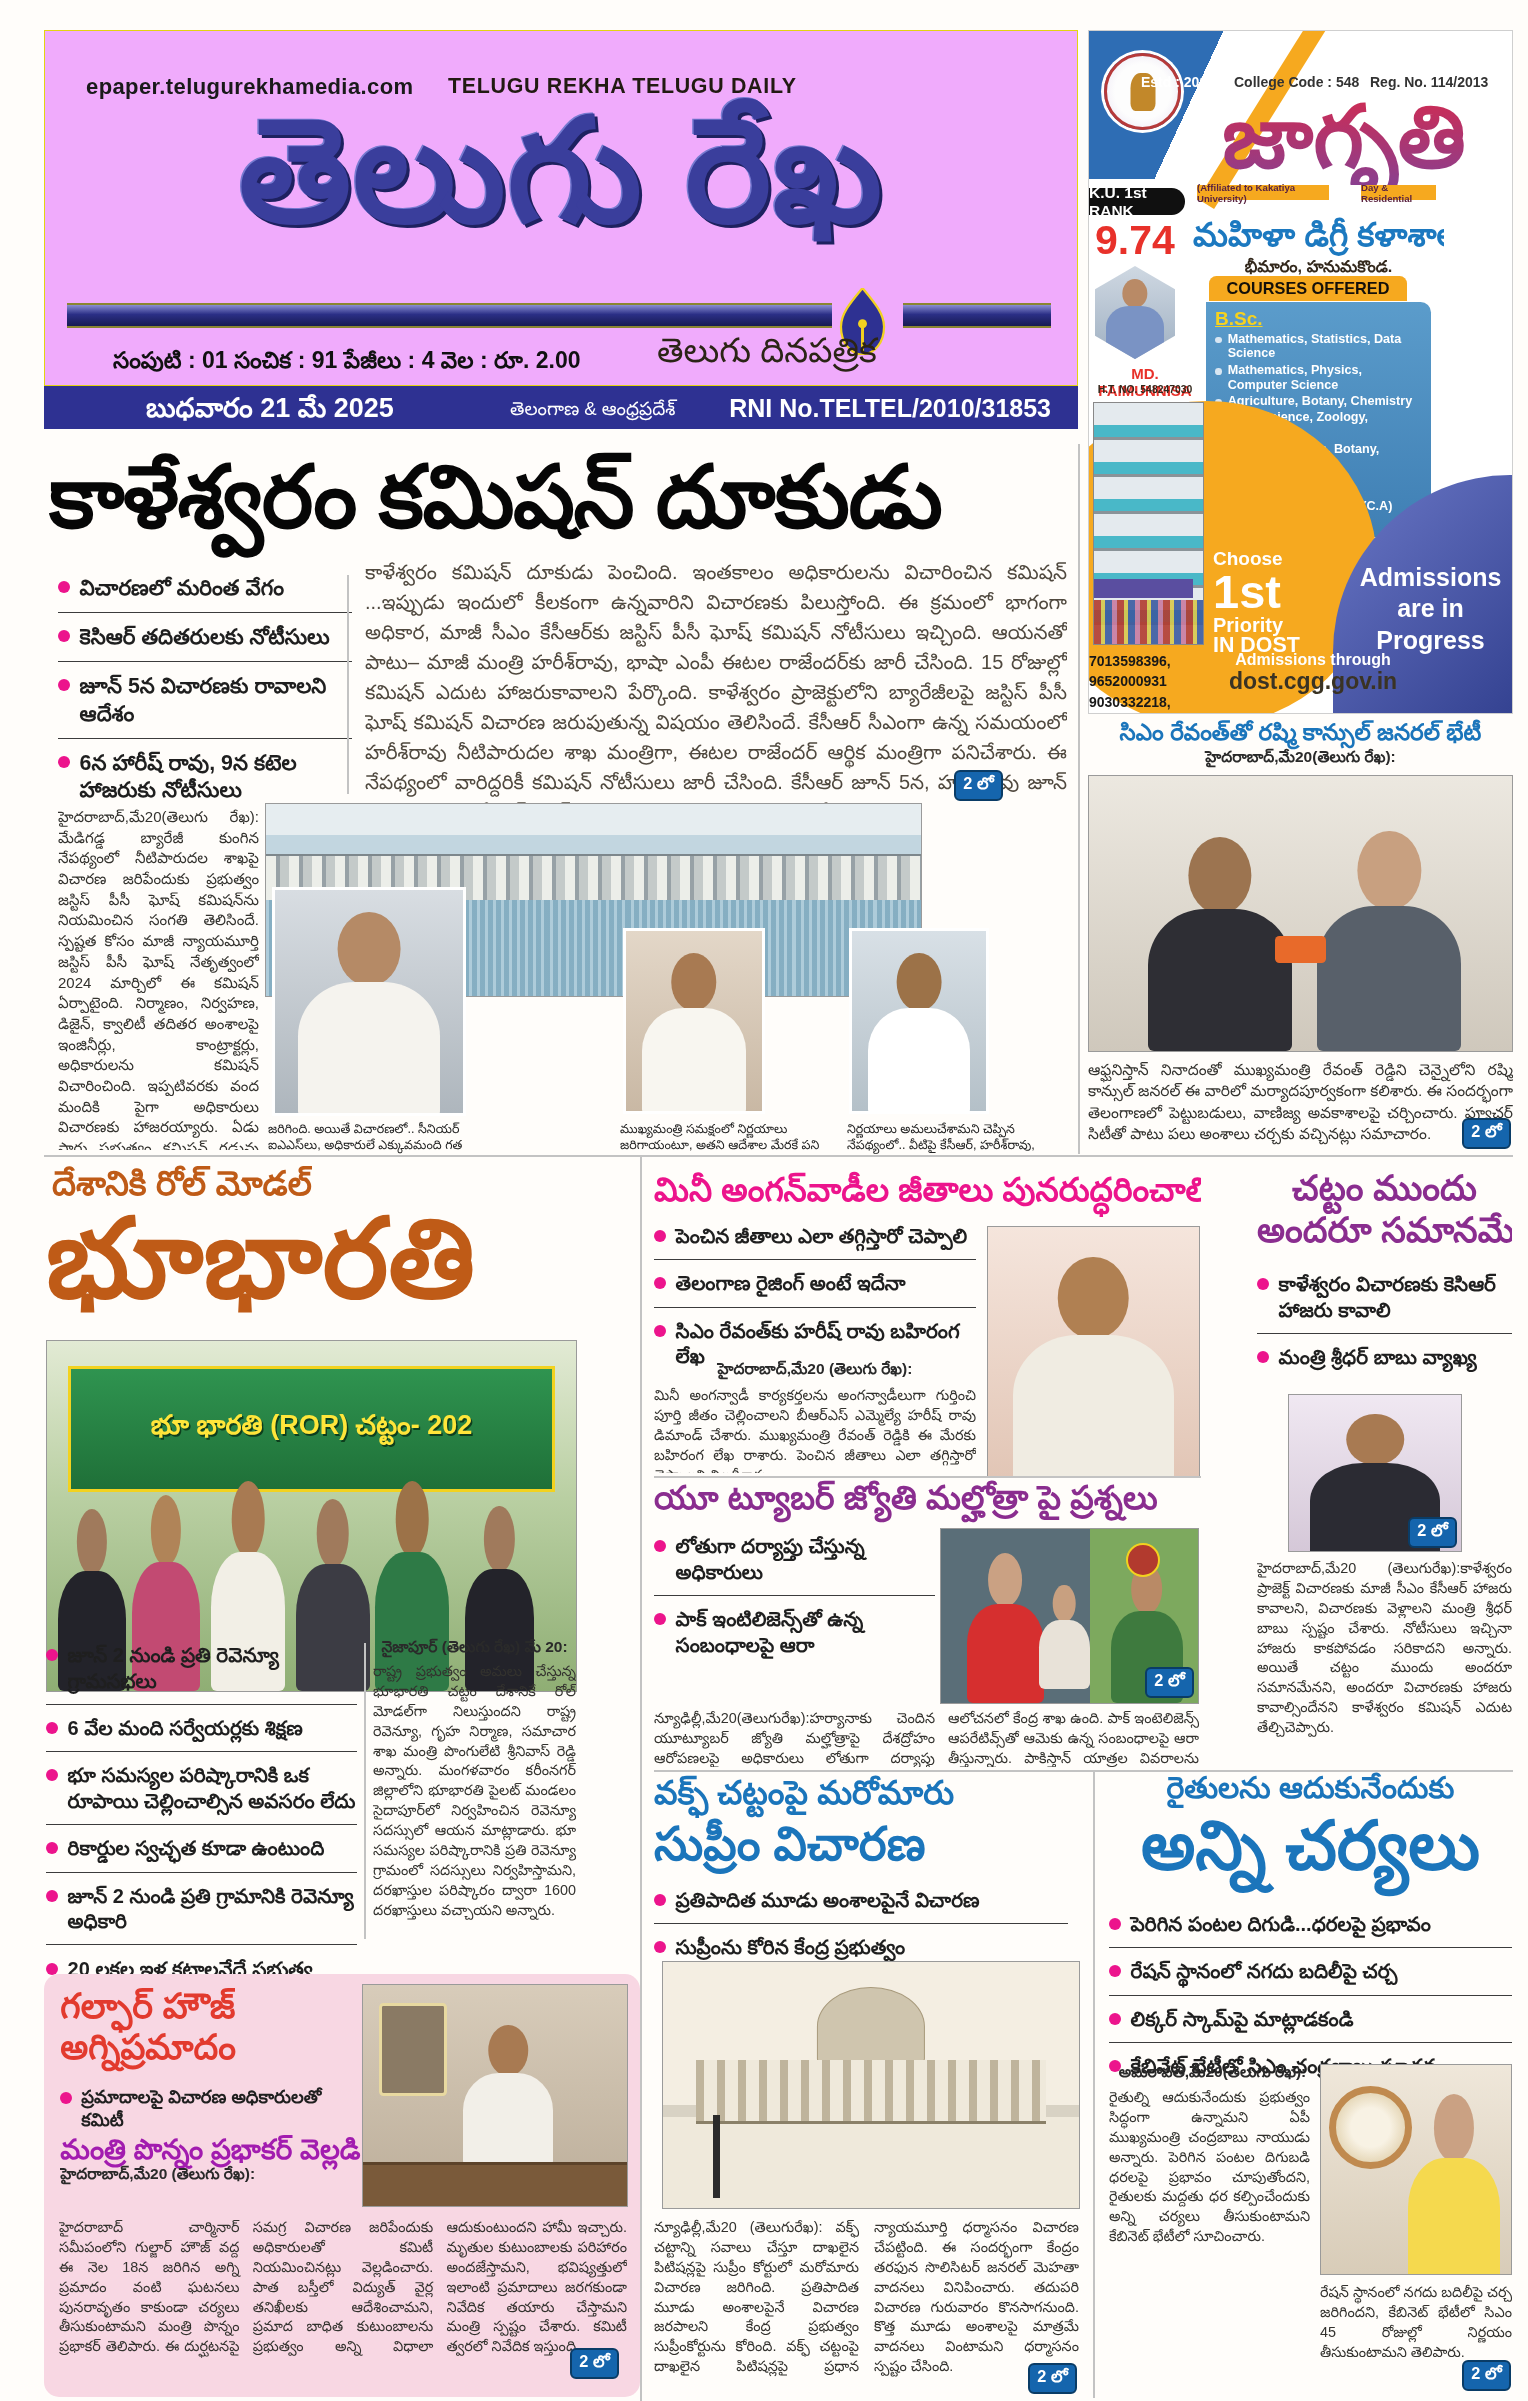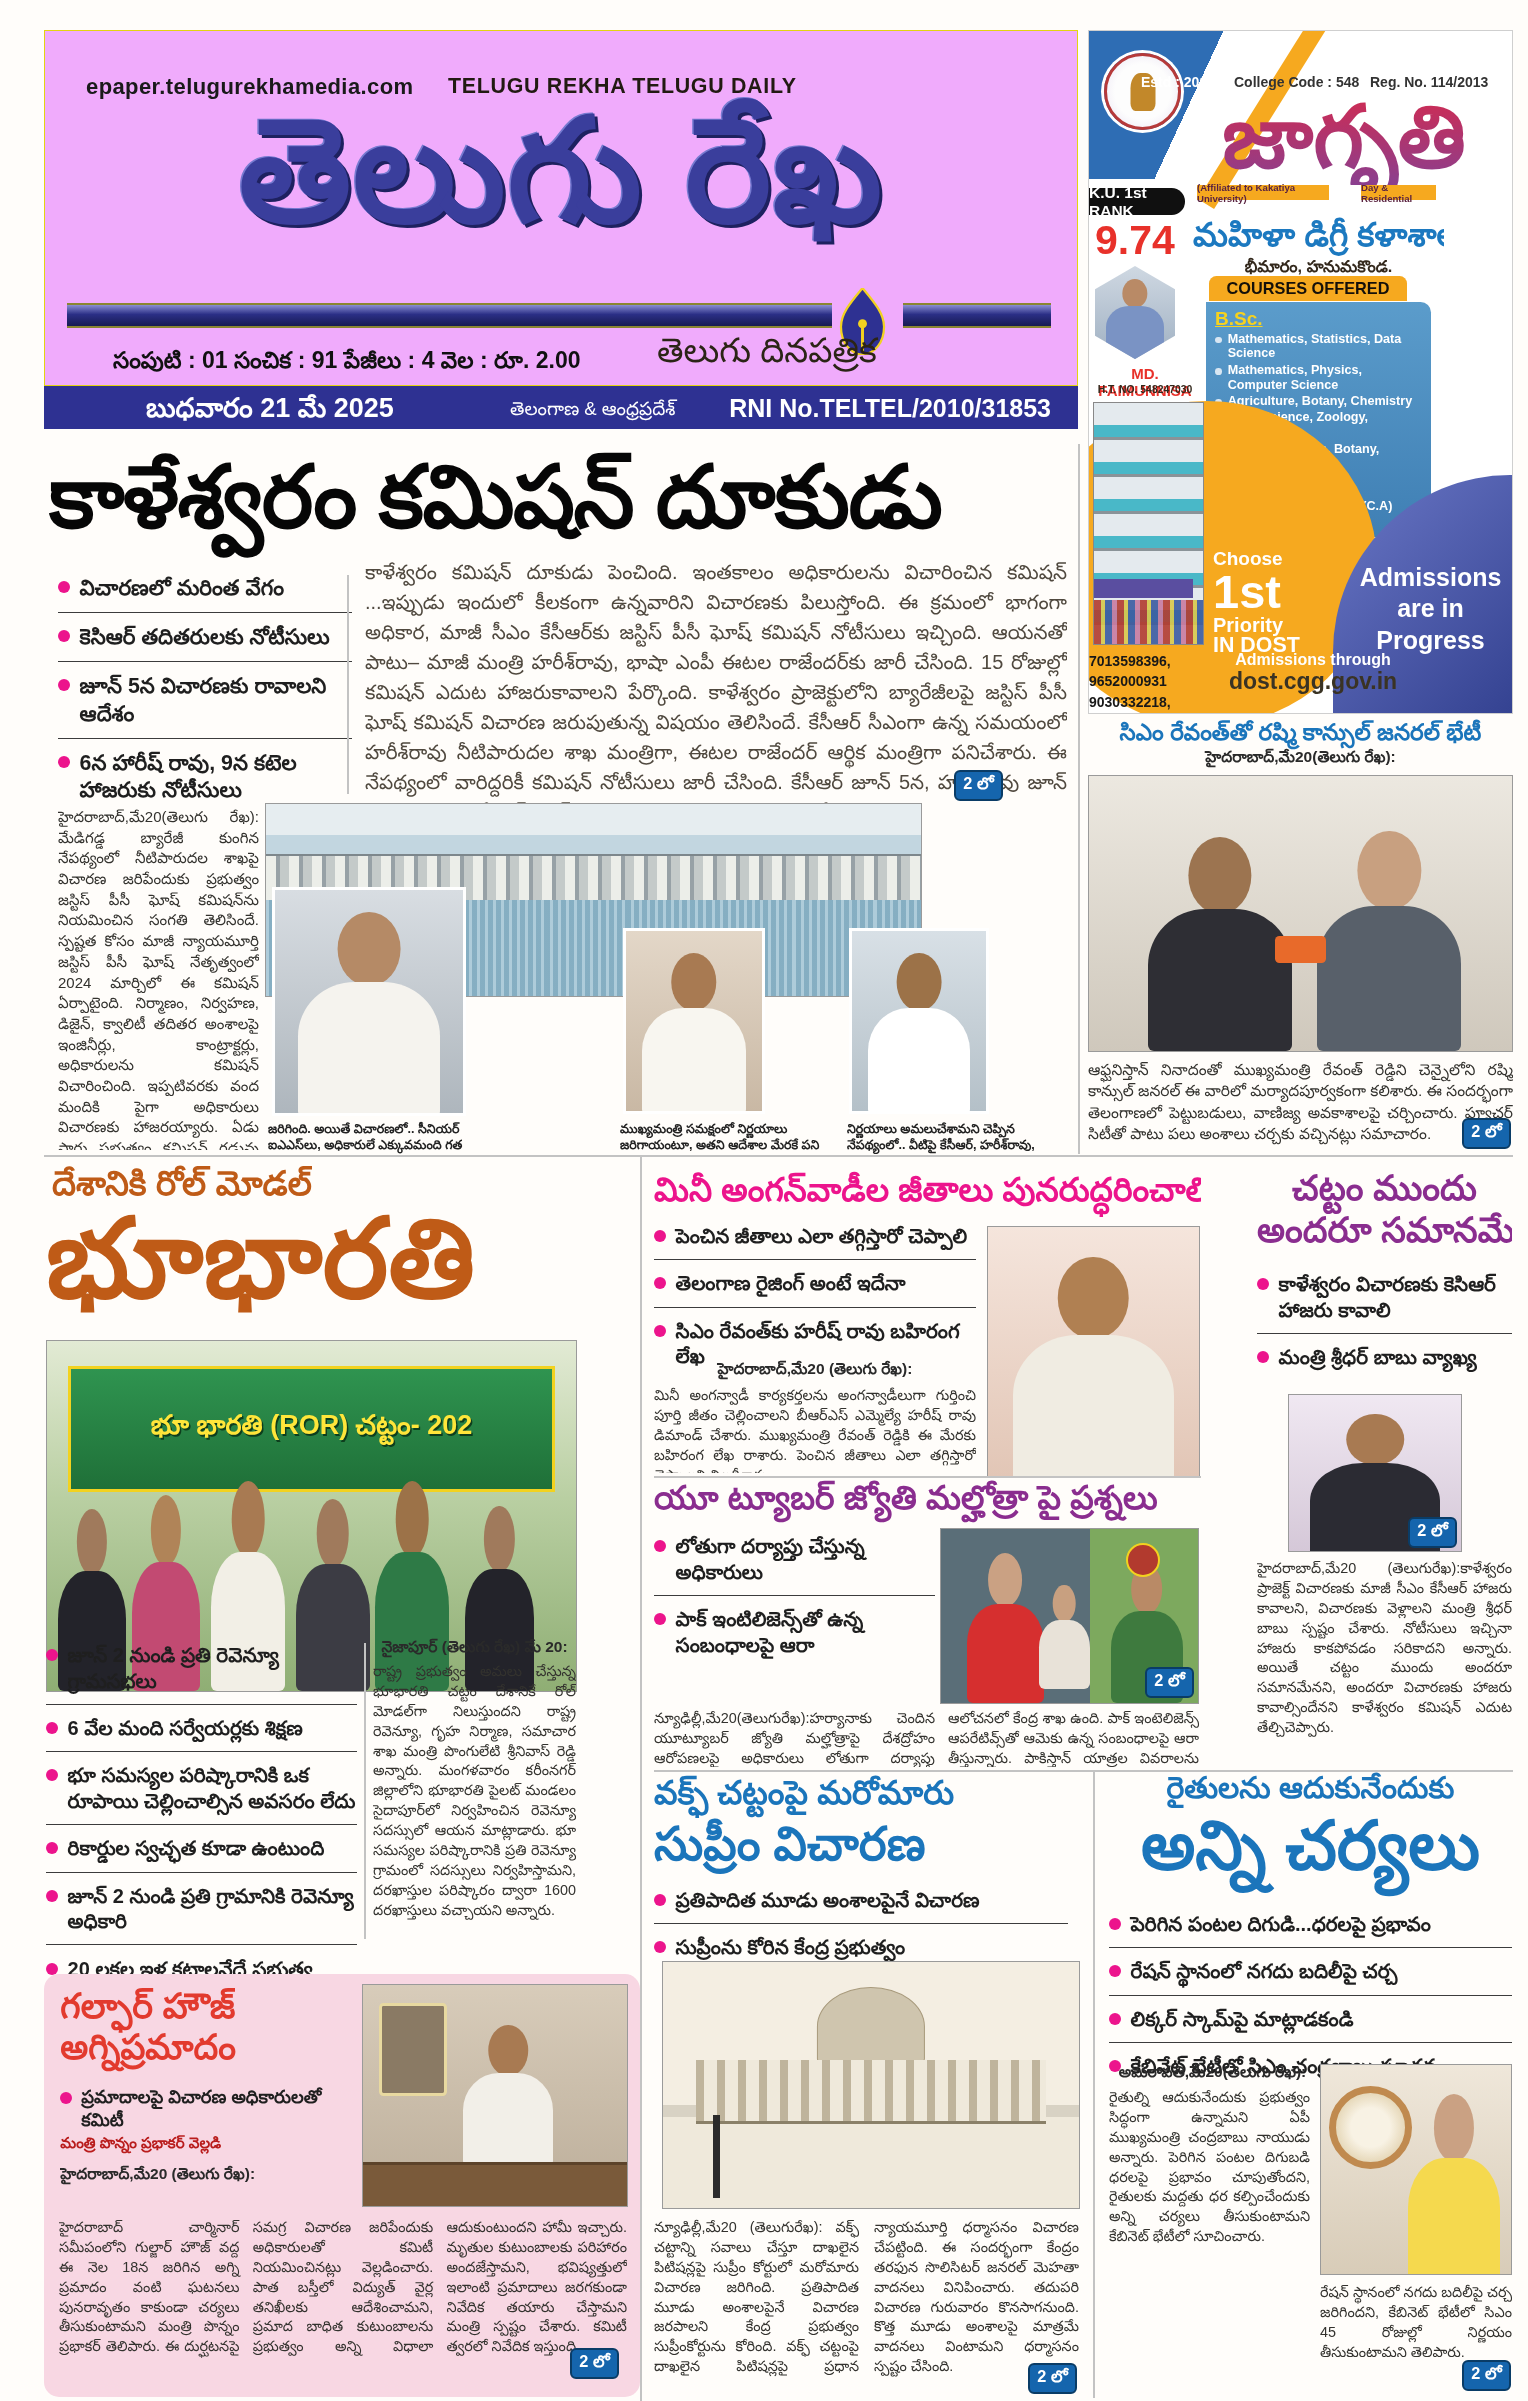--- a/index.html
+++ b/index.html
@@ -29,21 +29,21 @@
 
 .hl-blue{color:#1b75bb}.hl-pink{color:#ec148c}.hl-purp{color:#8a2d8f}.hl-org{color:#bf5b17}.hl-red{color:#e23a2e}
 .blt-list{position:absolute}
 .blt{display:flex;gap:9.6px;align-items:flex-start;border-bottom:1.5px solid #3c3c3c;padding:6px 0 9.6px;margin-bottom:5.2px}
 .blt:last-child{border-bottom:0}
 .dot{flex:0 0 12px;width:12px;height:12px;border-radius:50%;background:#ec148c;margin-top:6px}
 .blt-t{font-weight:700;font-size:20px;line-height:1.28;color:#1f1f1f}
 .body-txt{position:absolute;font-size:14.4px;line-height:1.38;color:#33322e;text-align:justify;overflow:hidden}
 .dateline{position:absolute;font-size:15.5px;font-weight:700;color:#2a2a2a;text-align:center}
 .more{position:absolute;width:49px;height:31px;background:#1565ad;border:2.2px solid #0a3c66;border-radius:6px;color:#fff;font-weight:900;font-size:16.3px;display:flex;align-items:center;justify-content:center}
-.cap{position:absolute;font-size:12.6px;font-weight:700;line-height:1.3;color:#222}
+.cap{position:absolute;font-size:12.6px;font-weight:400;line-height:1.3;color:#222}
 
 .ph{position:absolute;overflow:hidden;border:0.7px solid #9a9a9a;background:#d8d4cc}
 .pers{position:absolute}
 .pers::before{content:"";position:absolute;left:50%;top:0;transform:translateX(-50%);width:44%;height:36%;background:var(--sk,#a07a5c);border-radius:50%}
 .pers::after{content:"";position:absolute;left:0;bottom:0;width:100%;height:66%;background:var(--bd,#3a3a40);border-radius:40% 40% 6px 6px}
 #dam-photo{background:linear-gradient(#e6edf0 0 16%,#c2d6e0 16% 30%,#8fb8cc 30% 100%)}
 #dam-photo .wall{position:absolute;left:0;right:0;top:26%;height:24%;background:repeating-linear-gradient(90deg,#eceee9 0 10.4px,#97a1a6 10.4px 14px,#c4cac9 14px 23px);border-top:2.2px solid #7d878c}
 #dam-photo .water{position:absolute;left:0;right:0;top:50%;bottom:0;background:repeating-linear-gradient(90deg,rgba(255,255,255,.28) 0 3px,rgba(90,130,150,.18) 3px 8.1px)}
 #sc-photo{background:linear-gradient(#f4eee2 0 58%,#d8d2c4 58% 63%,#efe9db 63% 100%)}
 #sc-photo .dome{position:absolute;left:50%;top:10%;width:26%;height:32%;transform:translateX(-50%);background:#cfc5ae;border-radius:50% 50% 8% 8%;border:1.5px solid #a89a7c}
@@ -423,21 +423,21 @@
   <div class="body-txt" style="left:1320px;top:2283px;width:192px;height:74px">రేషన్ స్థానంలో నగదు బదిలీపై చర్చ జరిగిందని, కేబినెట్ భేటీలో సిఎం 45 రోజుల్లో నిర్ణయం తీసుకుంటామని తెలిపారు.</div>
   <div class="more" style="left:1462px;top:2360px">2 లో</div>
 
   <div id="gulfar">
     <div class="abs b hl-red nw" style="left:16.3px;top:12px;font-size:35px">గల్ఫార్ హౌజ్</div>
     <div class="abs b hl-red nw" style="left:16.3px;top:53px;font-size:35px">అగ్నిప్రమాదం</div>
     <div class="abs" style="left:16.3px;top:112px;width:296px;display:flex;gap:9px">
       <span class="dot"></span>
       <span class="blt-t" style="font-size:18px">ప్రమాదాలపై విచారణ అధికారులతో కమిటీ</span>
     </div>
-    <div class="abs b nw" style="left:16.3px;top:160px;font-size:15px;color:#b91c1c">మంత్రి పొన్నం ప్రభాకర్ వెల్లడి</div>
+    <div class="abs b nw" style="left:16.3px;top:160px;font-size:28px;color:#a21caf">మంత్రి పొన్నం ప్రభాకర్ వెల్లడి</div>
     <div class="abs b nw" style="left:16.3px;top:191px;font-size:15.5px;color:#2a2a2a">హైదరాబాద్,మే20 (తెలుగు రేఖ):</div>
     <div class="ph" style="left:318px;top:10.4px;width:266px;height:223px;background:linear-gradient(#d8ccba,#bcae9a)">
       <div class="abs" style="left:6%;top:8%;width:26%;height:42%;background:#8a7a64;border:3px solid #e8d9a0;border-radius:4.4px"></div>
       <div class="pers" style="left:38%;top:18%;width:34%;height:64%;--sk:#a87a52;--bd:#f2efe8"></div>
       <div class="abs" style="left:0;bottom:0;width:100%;height:20%;background:#7a5a3a;border-top:3px solid #5c432a"></div>
     </div>
     <div class="body-txt" style="left:15px;top:244px;width:568px;height:161px;column-count:3;column-gap:13.3px">హైదరాబాద్ చార్మినార్ సమీపంలోని గుల్జార్ హౌజ్ వద్ద ఈ నెల 18న జరిగిన అగ్ని ప్రమాదం వంటి ఘటనలు పునరావృతం కాకుండా చర్యలు తీసుకుంటామని మంత్రి పొన్నం ప్రభాకర్ తెలిపారు. ఈ దుర్ఘటనపై సమగ్ర విచారణ జరిపేందుకు అధికారులతో కమిటీ నియమించినట్లు వెల్లడించారు. పాత బస్తీలో విద్యుత్ వైర్ల తనిఖీలకు ఆదేశించామని, ప్రమాద బాధిత కుటుంబాలను ప్రభుత్వం అన్ని విధాలా ఆదుకుంటుందని హామీ ఇచ్చారు. మృతుల కుటుంబాలకు పరిహారం అందజేస్తామని, భవిష్యత్తులో ఇలాంటి ప్రమాదాలు జరగకుండా నివేదిక తయారు చేస్తామని మంత్రి స్పష్టం చేశారు. కమిటీ త్వరలో నివేదిక ఇస్తుంది.</div>
     <div class="more" style="left:526px;top:374px">2 లో</div>
   </div>
 

